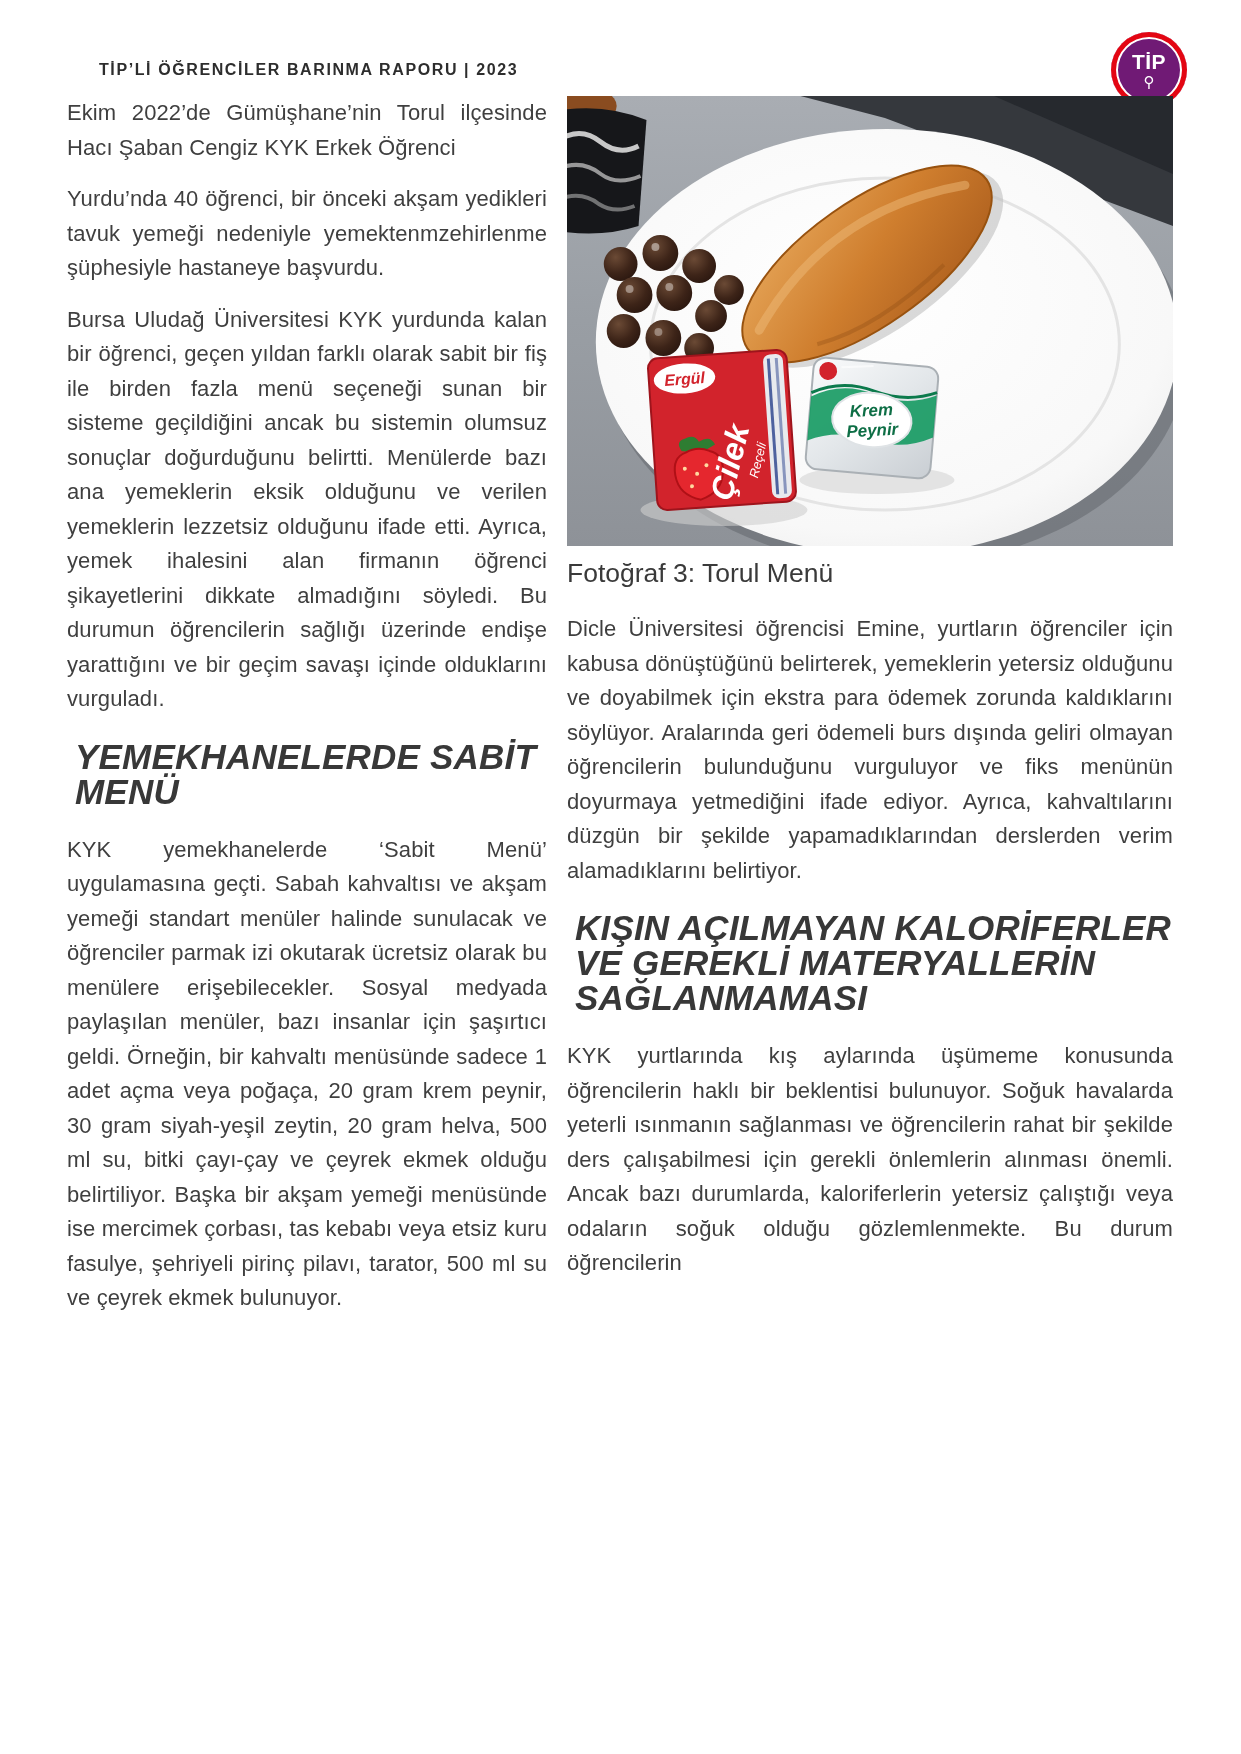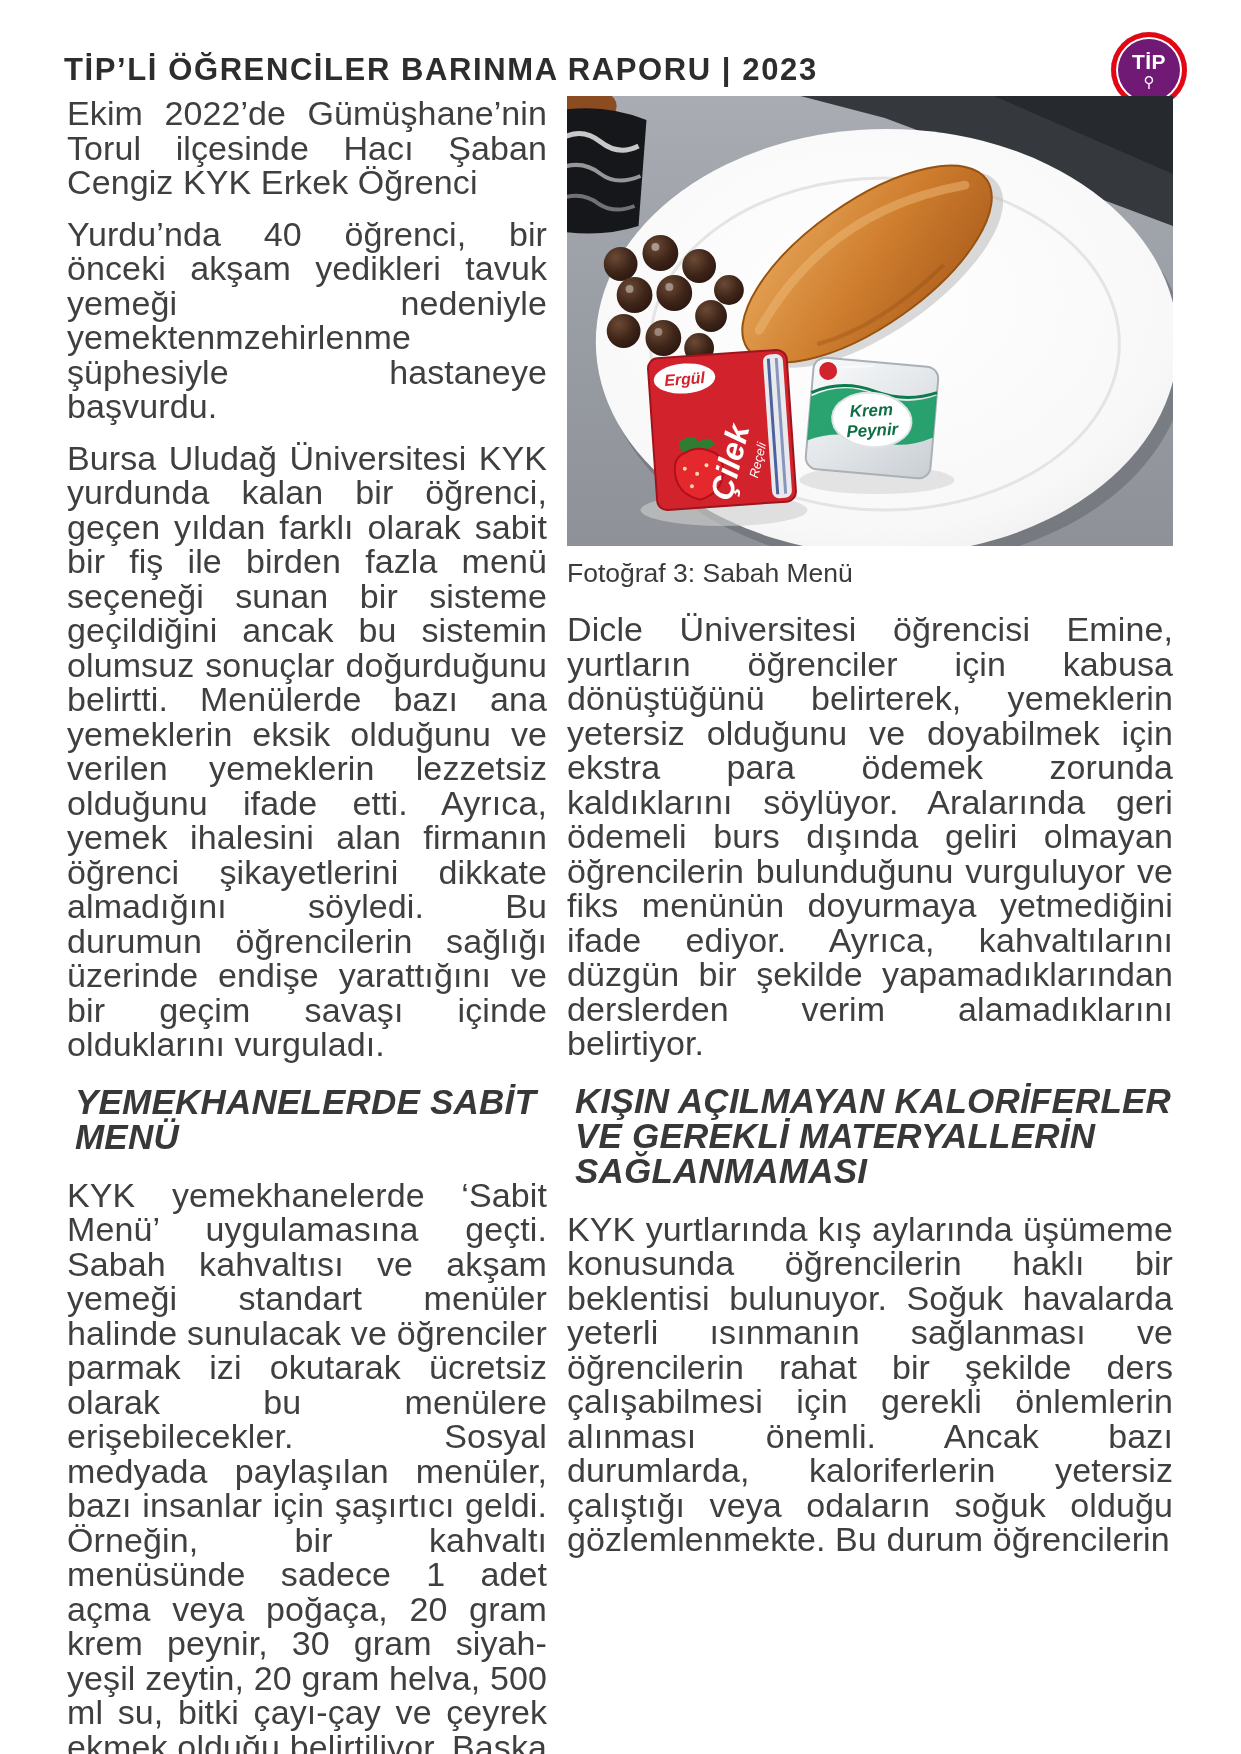--- a/index.html
+++ b/index.html
@@ -5,33 +5,33 @@
   * { margin:0; padding:0; box-sizing:border-box; }
   html,body { background:#ffffff; }
   .page {
     width:1241px; height:1754px; position:relative; background:#ffffff;
     font-family:"Liberation Sans","DejaVu Sans",sans-serif; color:#3f3f3f; overflow:hidden;
   }
   .header {
     position:absolute; top:30px; left:64px; right:54px; height:80px;
     display:flex; align-items:center; justify-content:space-between;
   }
-  .header-title { font-size:31px; font-weight:700; letter-spacing:1.6px; color:#2d2d2d; }
+  .header-title { font-size:16px; font-weight:700; letter-spacing:1.6px; color:#2d2d2d;margin-left:35px; }
   .tip-logo {
     width:76px; height:76px; border-radius:50%; background:#701a75; color:#fff;
     display:flex; flex-direction:column; align-items:center; justify-content:center;
     box-shadow: inset 0 0 0 5px #e30613, inset 0 0 0 7px #ffffff; line-height:1; flex:0 0 auto;
   }
   .tip-text { font-size:21px; font-weight:700; letter-spacing:0.5px; }
   .tip-emblem { font-size:15px; margin-top:2px; }
   .columns { position:absolute; top:96px; left:67px; display:flex; gap:20px; }
   .col-left { width:480px; }
   .col-right { width:606px; }
   .para {
-    font-size:34px; line-height:34.5px; text-align:justify; letter-spacing:0.1px;
+    font-size:22px; line-height:34.5px; text-align:justify; letter-spacing:0.1px;
     margin:0 0 17px 0; color:#3f3f3f;
   }
   .heading {
     font-size:35px; line-height:35px; font-weight:700; font-style:italic;
     letter-spacing:0.2px; margin:22px 0 24px 8px; color:#383838; text-align:left;
   }
   .photo-wrap { width:606px; height:450px; display:block; }
   .photo-wrap svg { display:block; width:100%; height:100%; }
   .caption { font-size:26.5px; line-height:34px; margin:10px 0 22px 0; color:#3a3a3a; }
   .page-num {
@@ -164,21 +164,21 @@
             <path d="M 0 36 q 30 -16 63 -7 q 33 9 63 -4" stroke="#0c7a4c" stroke-width="3" fill="none"></path>
             <ellipse cx="63" cy="58" rx="40" ry="27" fill="#ffffff" stroke="#dfe3e6" stroke-width="2"></ellipse>
             <text x="63" y="54" text-anchor="middle" font-size="17" font-style="italic" font-weight="bold" fill="#0d6e45" transform="rotate(-8 63 58)">Krem</text>
             <text x="63" y="74" text-anchor="middle" font-size="17" font-style="italic" font-weight="bold" fill="#0d6e45" transform="rotate(-8 63 58)">Peynir</text>
             <circle cx="15" cy="13" r="9" fill="#d2232c"></circle>
             <path d="M 28 8 L 60 4" stroke="#ffffff" stroke-width="2" opacity="0.6"></path>
           </g>
         </svg>
       </figure>
 
-      <div class="caption">Fotoğraf 3: Sabah Menü</div>
+      <div class="caption">Fotoğraf 3: Torul Menü</div>
 
       <p class="para">Dicle Üniversitesi öğrencisi Emine, yurtların öğrenciler için kabusa dönüştüğünü belirterek, yemeklerin yetersiz olduğunu ve doyabilmek için ekstra para ödemek zorunda kaldıklarını söylüyor. Aralarında geri ödemeli burs dışında geliri olmayan öğrencilerin bulunduğunu vurguluyor ve fiks menünün doyurmaya yetmediğini ifade ediyor. Ayrıca, kahvaltılarını düzgün bir şekilde yapamadıklarından derslerden verim alamadıklarını belirtiyor.</p>
       <h2 class="heading">KIŞIN AÇILMAYAN KALORİFERLER VE GEREKLİ MATERYALLERİN SAĞLANMAMASI</h2>
       <p class="para">KYK yurtlarında kış aylarında üşümeme konusunda öğrencilerin haklı bir beklentisi bulunuyor. Soğuk havalarda yeterli ısınmanın sağlanması ve öğrencilerin rahat bir şekilde ders çalışabilmesi için gerekli önlemlerin alınması önemli. Ancak bazı durumlarda, kaloriferlerin yetersiz çalıştığı veya odaların soğuk olduğu gözlemlenmekte. Bu durum öğrencilerin</p>
     </div>
 
   </div>
 
 
 </div>

